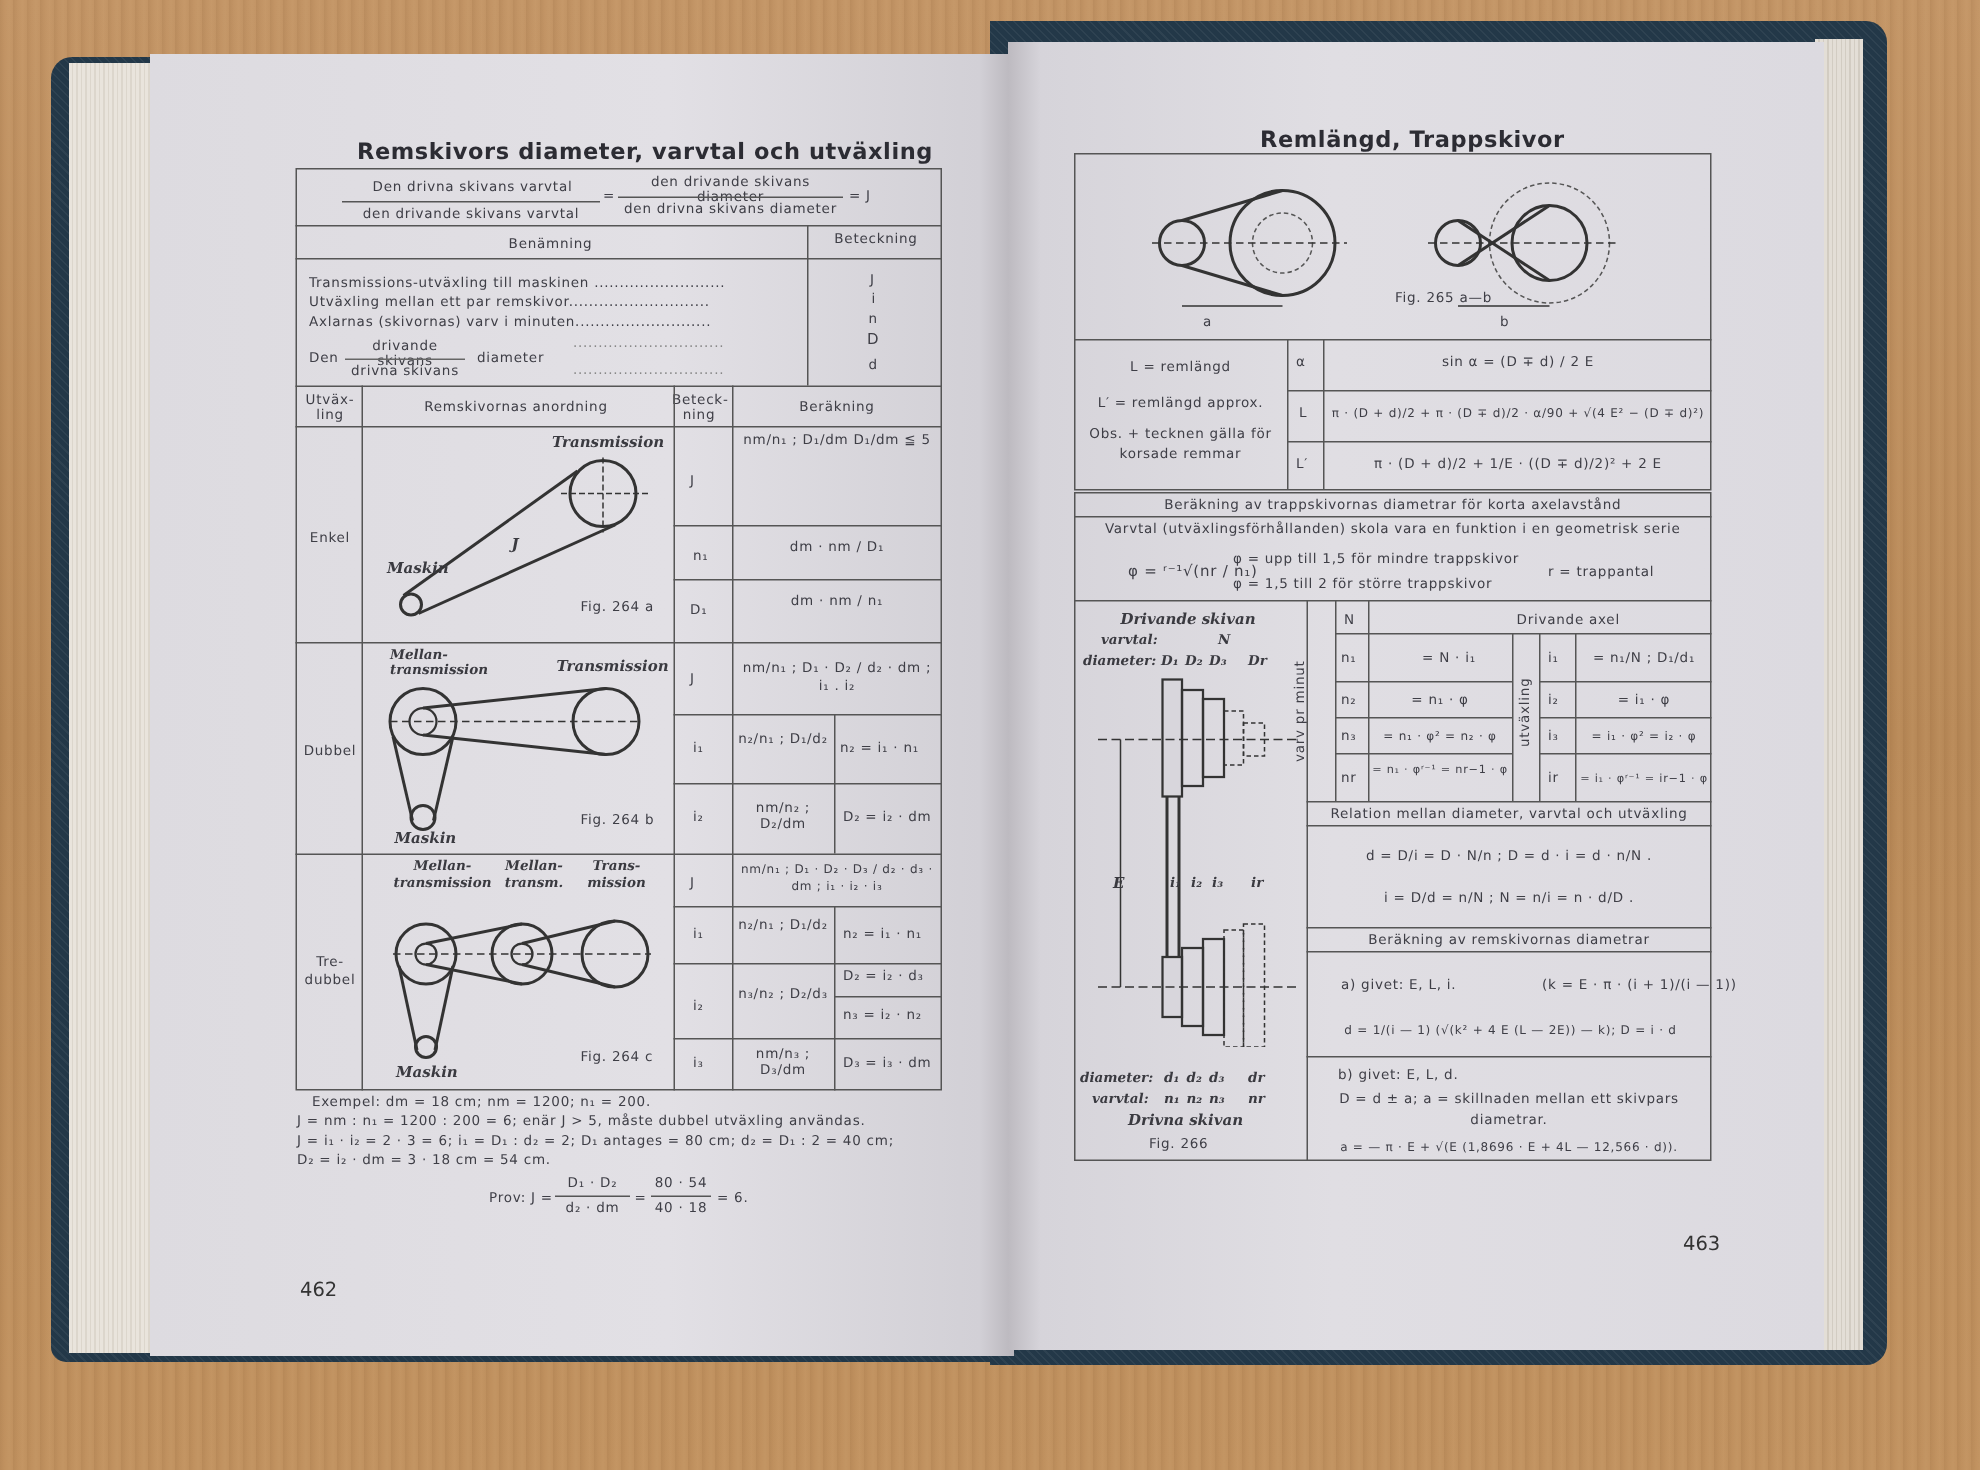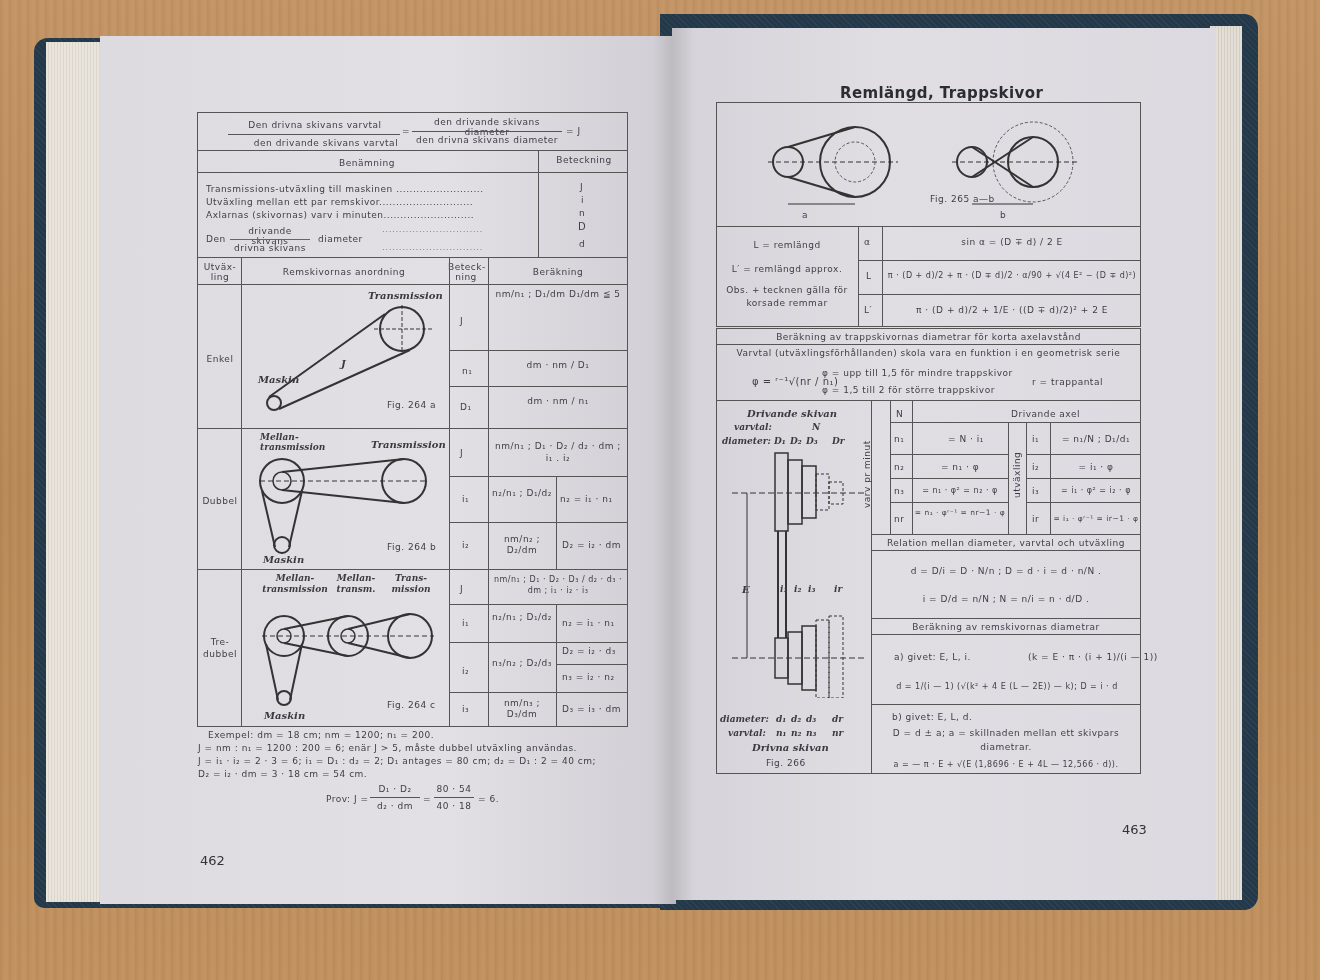--- a/index.html
+++ b/index.html
@@ -41,26 +41,27 @@
 </style>
 </head>
 <body>
 
 <div class="cover cover-left"></div>
 <div class="cover cover-right"></div>
 <div class="edge-left"></div>
 <div class="edge-right"></div>
 
 <div class="page page-left">
+  <div class="title" style="left:138px; top:56px;">Remskivors diameter, varvtal och utväxling</div>
 
   <div class="tbl-box" style="left:97px; top:76px; width:431px; height:615px;"></div>
 
   <div class="abs tiny" style="left:130px; top:84px; width:170px; text-align:center;">Den drivna skivans varvtal</div>
   <div class="hline" style="left:128px; top:98px; width:172px;"></div>
-  <div class="abs tiny" style="left:140px; top:102px; width:172px; text-align:center;">den drivande skivans varvtal</div>
+  <div class="abs tiny" style="left:128px; top:102px; width:172px; text-align:center;">den drivande skivans varvtal</div>
   <div class="abs tiny" style="left:302px; top:90px;">=</div>
   <div class="abs tiny" style="left:312px; top:81px; width:150px; text-align:center;">den drivande skivans diameter</div>
   <div class="hline" style="left:312px; top:95px; width:150px;"></div>
   <div class="abs tiny" style="left:312px; top:99px; width:150px; text-align:center;">den drivna skivans diameter</div>
   <div class="abs tiny" style="left:466px; top:90px;">= J</div>
 
   <div class="hline" style="left:97px; top:114px; width:431px;"></div>
   <div class="abs tiny" style="left:97px; top:122px; width:340px; text-align:center;">Benämning</div>
   <div class="abs tiny" style="left:440px; top:119px; width:88px; text-align:center;">Beteckning</div>
   <div class="vline" style="left:438px; top:114px; height:107px;"></div>

